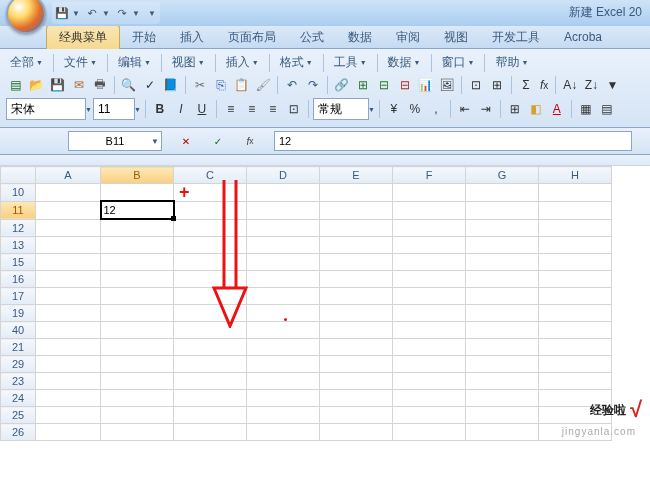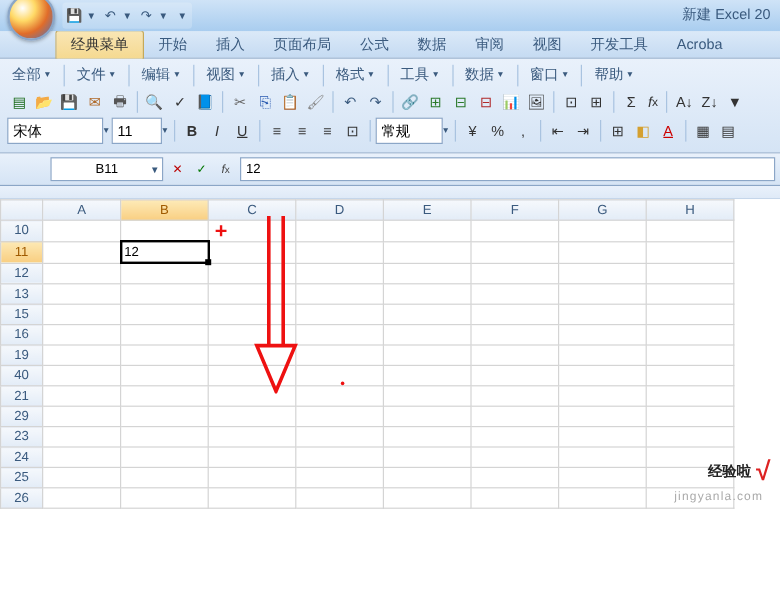--- a/index.html
+++ b/index.html
@@ -17,21 +17,21 @@
 .rbtn{display:flex;align-items:center;gap:2px;padding:1px 4px;color:#3a5a7e;font-size:12px;cursor:pointer;border-radius:2px}
 .rdrop{font-size:7px;color:#3a5a7e}
 .sep{width:1px;height:18px;background:#a9c3e0;margin:0 2px}
 .tb{display:flex;align-items:center;gap:1px;flex-wrap:nowrap}
 .tb-btn{width:20px;height:20px;display:flex;align-items:center;justify-content:center;font-size:12px;cursor:pointer;border-radius:2px;color:#333}
 .tb-btn.wide{width:auto;padding:0 3px}
 .tb-sep{width:1px;height:18px;background:#a9c3e0;margin:0 3px}
 .font-box{height:20px;border:1px solid #8ba6c7;background:#fff;display:flex;align-items:center;padding:0 4px;font-size:12px}
 .font-name{width:70px}
 .font-size{width:32px}
-.namebox-row{height:22px;background:linear-gradient(#e9f1fb,#d5e4f5);border-bottom:1px solid #8ba6c7;display:flex;align-items:center;padding:2px 4px;gap:4px}
+.namebox-row{height:22px;background:linear-gradient(#e9f1fb,#d5e4f5);border-bottom:1px solid #8ba6c7;display:flex;align-items:center;padding:2px 18px;gap:16px}
 .namebox{width:92px;background:#fff;border:1px solid #8ba6c7;height:18px;display:flex;align-items:center;justify-content:center;font-size:11px;position:relative}
 .namebox .dd{position:absolute;right:2px;font-size:8px;color:#3a5a7e}
 .fx-ico{width:16px;height:16px;display:flex;align-items:center;justify-content:center;font-size:10px;color:#444}
 .fx-bar{flex:1;background:#fff;border:1px solid #8ba6c7;height:18px;padding:0 4px;display:flex;align-items:center;font-size:11px}
 .grid-wrap{position:relative;background:#fff}
 .grid{border-collapse:collapse;table-layout:fixed}
 .grid th,.grid td{border:1px solid #d4d4d4;font-size:11px;font-weight:normal;padding:0;height:16px;text-align:center}
 .grid th{background:linear-gradient(#f5f8fc,#e3ecf7);color:#3a5a7e}
 .grid th.corner{width:34px;background:linear-gradient(#f5f8fc,#e3ecf7)}
 .grid th.col{width:72px}
@@ -326,20 +326,31 @@
           <td class="cell"></td>
           <td class="cell"></td>
           <td class="cell"></td>
           <td class="cell"></td>
           <td class="cell"></td>
           <td class="cell"></td>
           <td class="cell"></td>
           <td class="cell"></td>
         </tr>
         <tr>
+          <td class="rowhead">17</td>
+          <td class="cell"></td>
+          <td class="cell"></td>
+          <td class="cell"></td>
+          <td class="cell"></td>
+          <td class="cell"></td>
+          <td class="cell"></td>
+          <td class="cell"></td>
+          <td class="cell"></td>
+        </tr>
+        <tr>
           <td class="rowhead">19</td>
           <td class="cell"></td>
           <td class="cell"></td>
           <td class="cell"></td>
           <td class="cell"></td>
           <td class="cell"></td>
           <td class="cell"></td>
           <td class="cell"></td>
           <td class="cell"></td>
         </tr>

